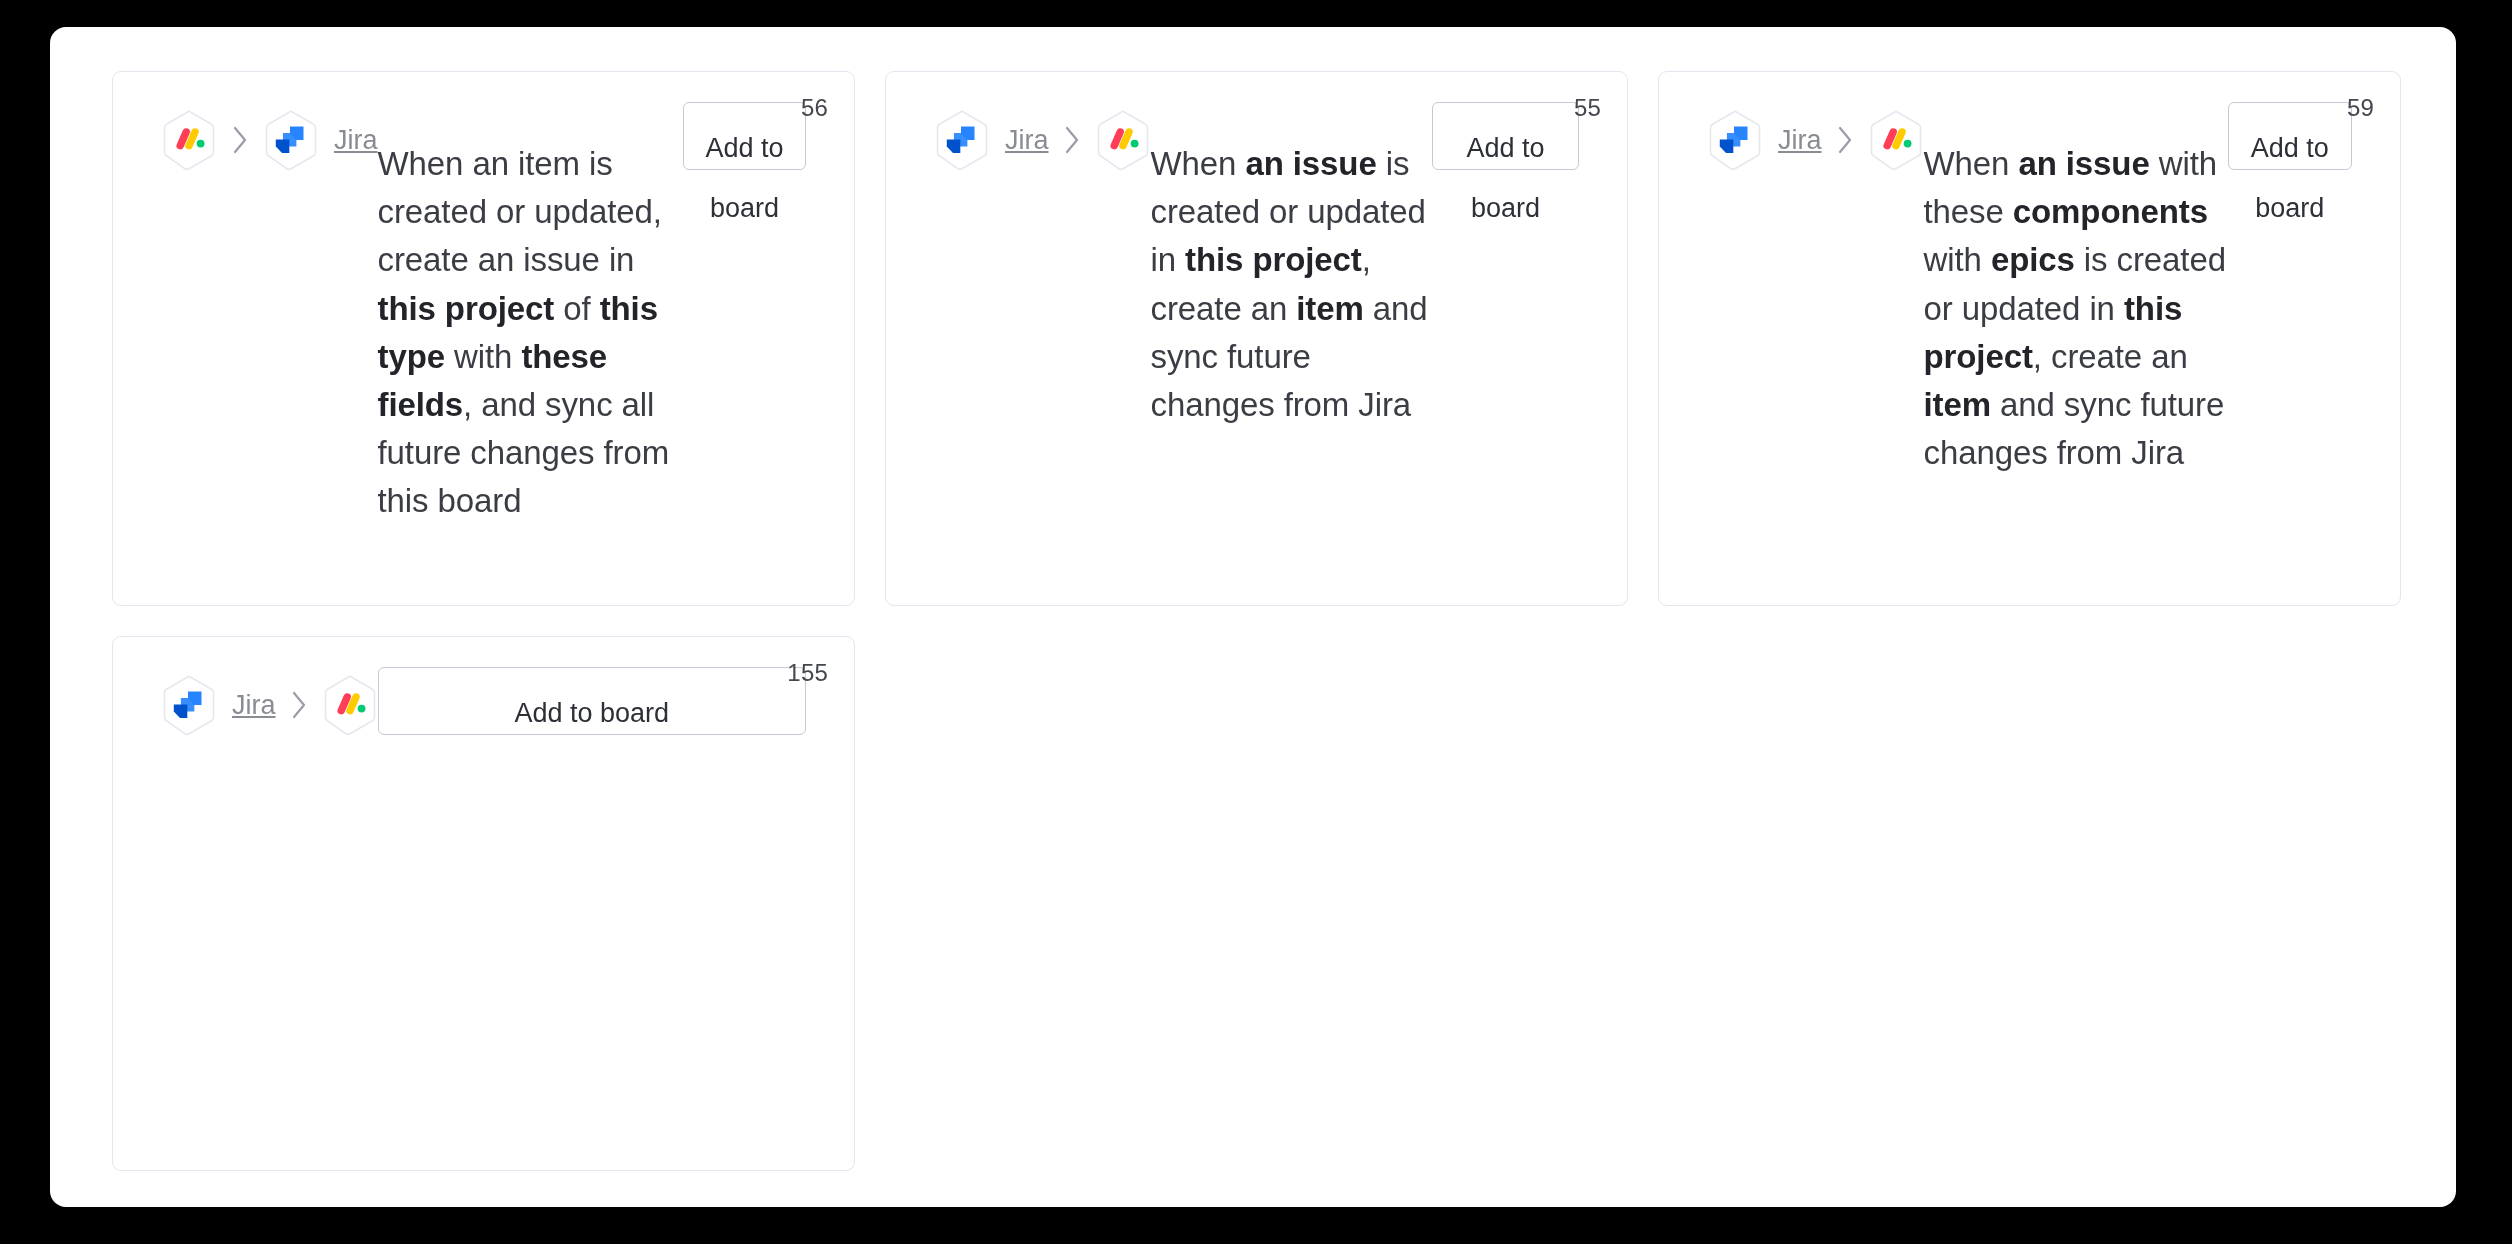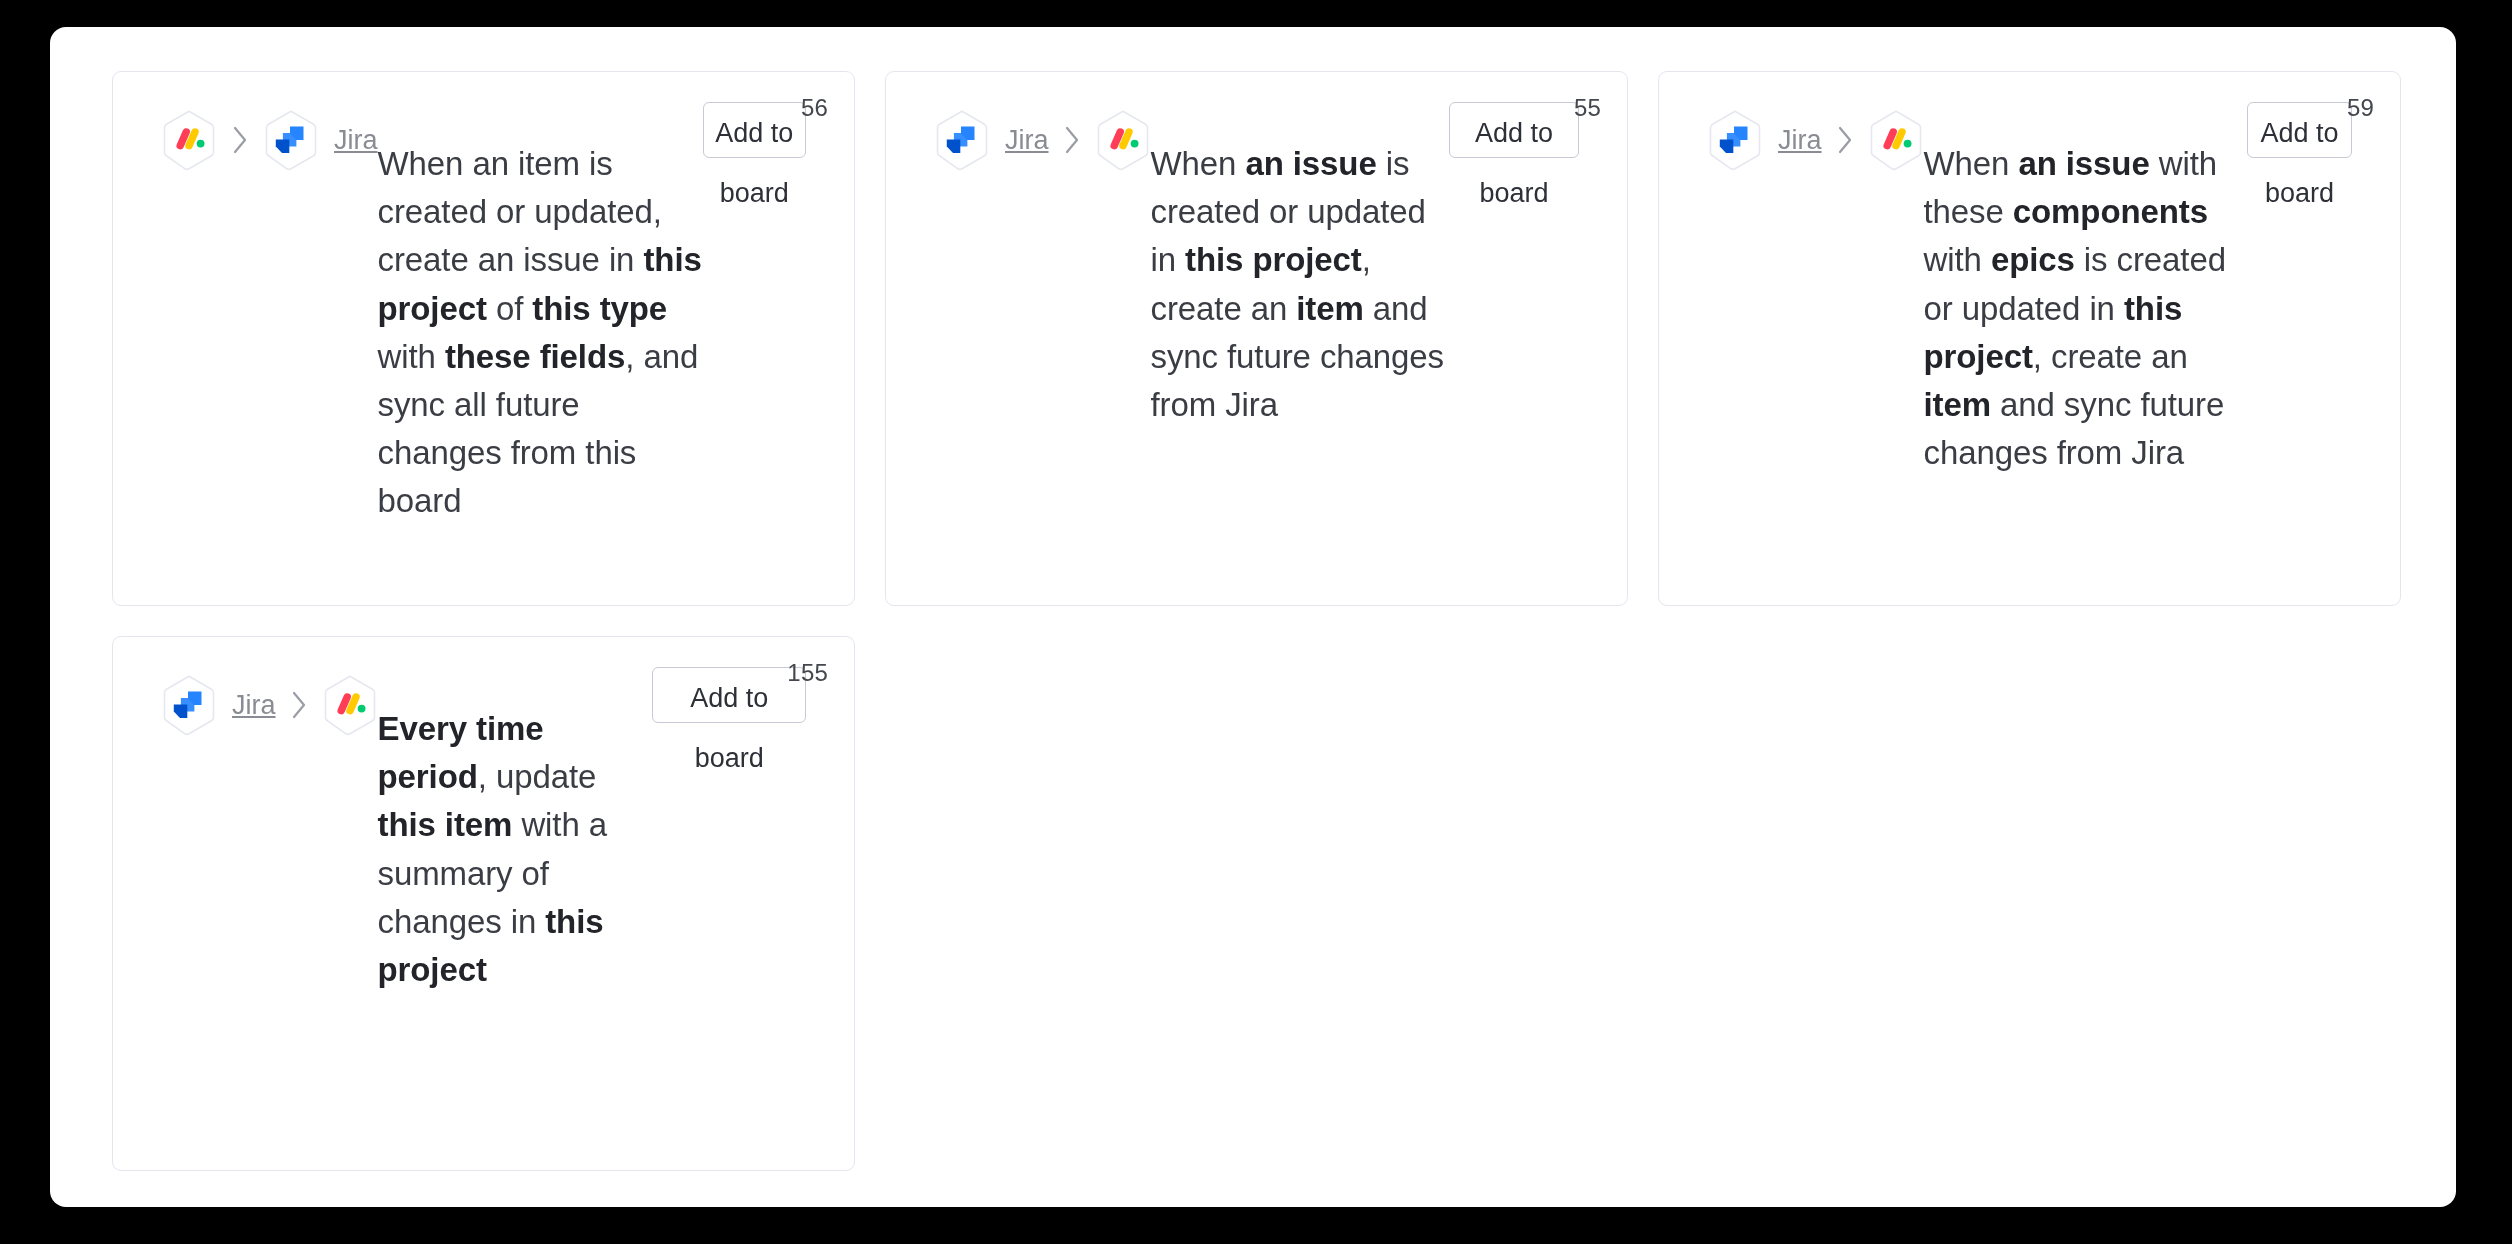--- a/index.html
+++ b/index.html
@@ -121,27 +121,27 @@
 
   .card-spacer { flex: 1 1 auto; min-height: 34px; }
 
   .add-button {
     display: block;
     width: 100%;
     box-sizing: border-box;
     background: #ffffff;
     border: 1px solid #c7c9d4;
     border-radius: 6px;
-    height: 56px;
+    height: 68px;
     font-family: "Liberation Sans", sans-serif;
     font-size: 27px;
     color: #2e3038;
     font-weight: 400;
     cursor: pointer;
-    padding: 0;
+    padding: 15px;
     text-align: center;
     line-height: 60px;
   }
 </style>
 </head>
 <body>
 
 <div id="app-frame">
   <div id="panel">
     <div id="recipe-grid">
@@ -270,19 +270,18 @@
               <svg width="56" height="62" viewBox="0 0 56 62">
                 <path d="M28 2.2 L50.5 15.2 A4 4 0 0 1 52.5 18.6 L52.5 43.4 A4 4 0 0 1 50.5 46.8 L28 59.8 A4 4 0 0 1 24 59.8 L5.5 46.8 A4 4 0 0 1 3.5 43.4 L3.5 18.6 A4 4 0 0 1 5.5 15.2 Z" fill="#ffffff" stroke="#e6e8ef" stroke-width="1.6"></path>
                 <g>
                   <path d="M21.8 21.5 L15.8 35.2 a3.7 3.7 0 0 0 6.8 3 L28.6 24.5 a3.7 3.7 0 0 0-6.8-3 Z" fill="#ff3d57"></path>
                   <path d="M30.6 21.5 L24.6 35.2 a3.7 3.7 0 0 0 6.8 3 L37.4 24.5 a3.7 3.7 0 0 0-6.8-3 Z" fill="#ffcb00"></path>
                   <circle cx="39.6" cy="34.6" r="3.9" fill="#00ca72"></circle>
                 </g>
               </svg>
             </span>
           </div>
-          <div class="card-desc"><b>Every time period</b><span>, update </span><b>this item</b><span> with a summary of changes in </span><b>this project</b></div>
           <div class="card-spacer"></div>
           <button class="add-button">Add to board</button>
         </div>
       </div>
   </div>
 </div>
 
 </body></html>

